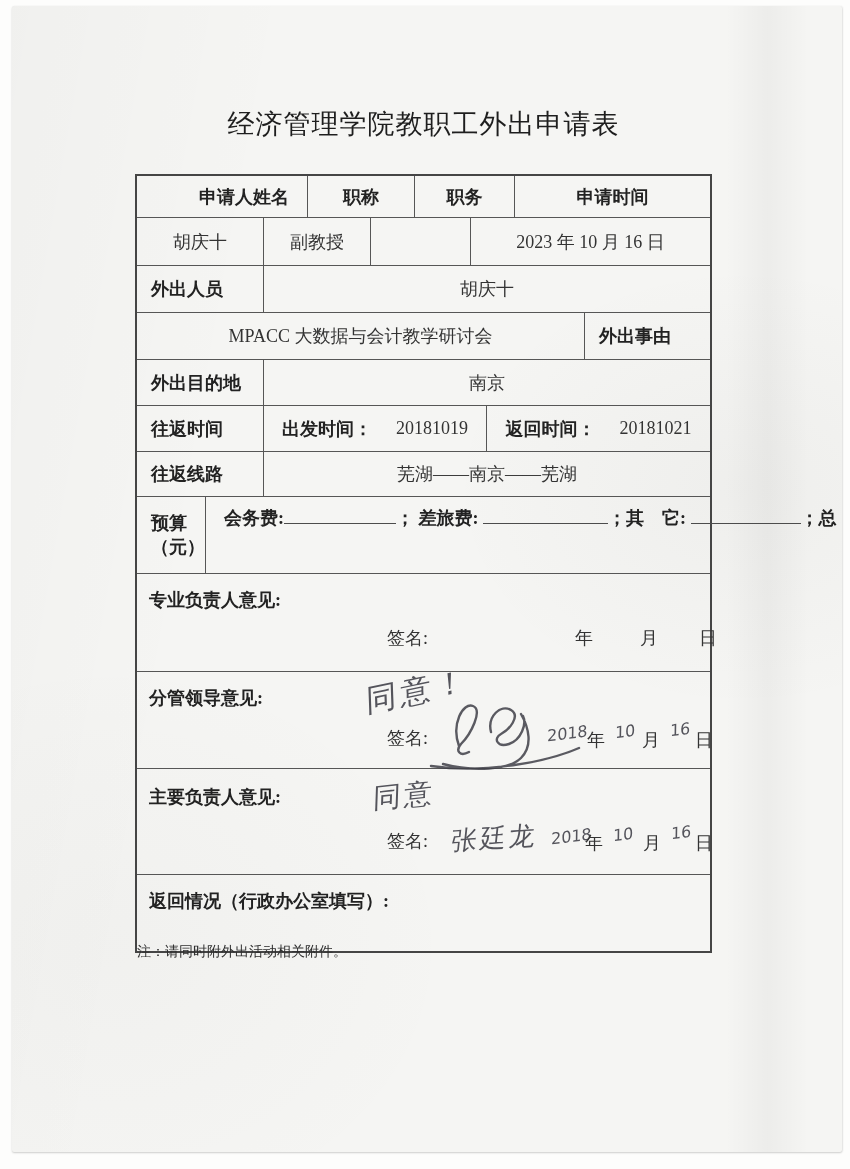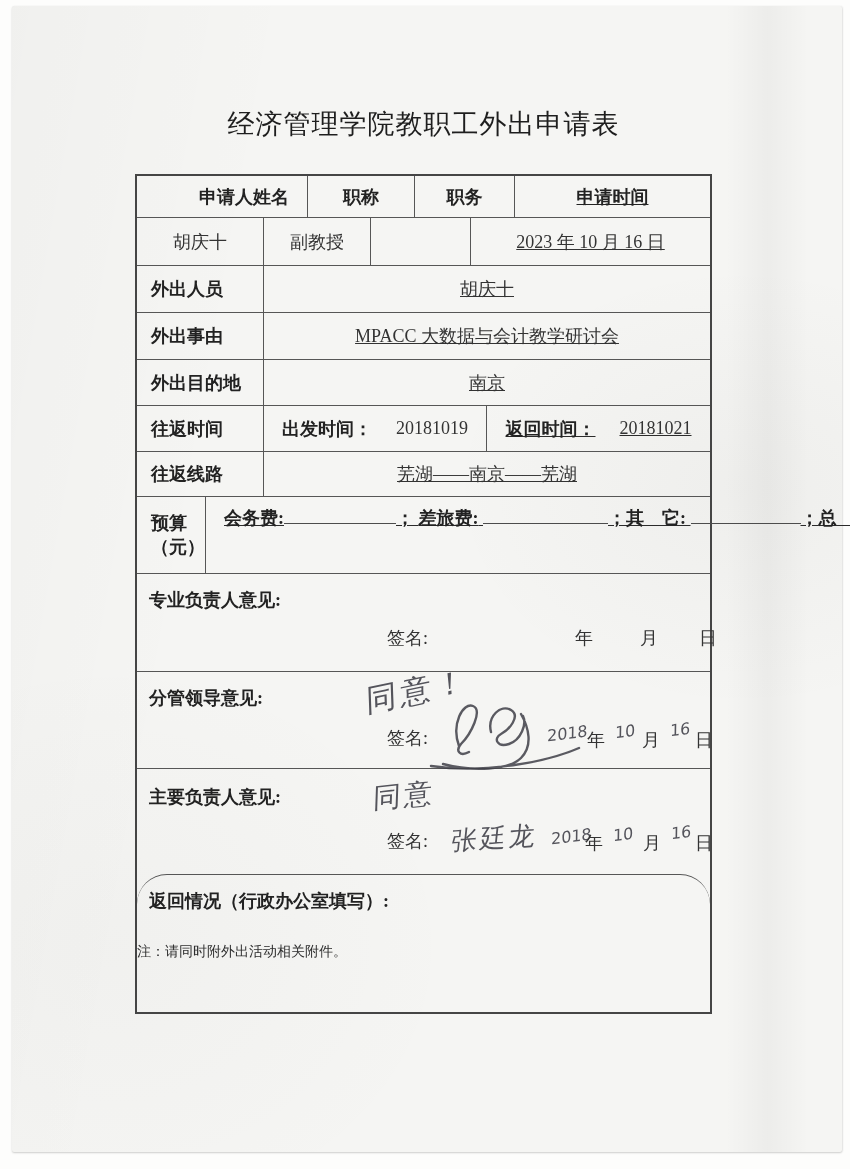--- a/index.html
+++ b/index.html
@@ -27,24 +27,24 @@
     border:2px solid #454545; color:#2b2b2b; font-size:18px;
   }
   .row { display:flex; border-top:1px solid #565656; }
   .row:first-child { border-top:none;padding-left:44px; }
   .cell { border-left:1px solid #565656; display:flex; align-items:center;
           justify-content:center; text-align:center; overflow:visible; }
   .cell:first-child { border-left:none; }
   .lbl { font-weight:700; color:#222; }
   .val { color:#333; }
   .c-name { width:126px; } .c-title { width:107px; } .c-duty { width:100px; }
-  .c-rest { flex:1;text-decoration:underline; } .c-label { width:126px; } .c-depart { width:223px; }
+  .c-rest { flex:1; } .c-label { width:126px; } .c-depart { width:223px; }
   .h41{height:41px;} .h48{height:48px;} .h47{height:47px;justify-content:flex-end;} .h46{height:46px;}
   .h45{height:45px;} .h77{height:77px;} .h98{height:98px;text-align:center;} .h97{height:97px;}
-  .h106{height:106px;} .h109{height:138px;border-radius:30px;}
+  .h106{height:106px;} .h109{height:77px;}
   .left-pad { justify-content:flex-start; text-align:left; padding-left:14px; }
   .sched { gap:24px; }
   .budget-cell { flex-direction:row; align-items:flex-start; justify-content:center;
                  padding:4px 10px 2px 18px; line-height:34px; }
   .budget-line { white-space:nowrap; }
   .blank { display:inline-block; border-bottom:1.5px solid #4c4c4c; height:16px;
            vertical-align:baseline; }
   .w112{width:112px;} .w125{width:125px;} .w110{width:110px;} .w128{width:128px;}
   .op-cell { position:relative; display:block; width:100%; }
   .op-label { position:absolute; left:12px; top:14px; font-weight:700; color:#222; }
@@ -80,22 +80,22 @@
         <div class="cell c-duty val"></div>
         <div class="cell c-rest val">2023 年 10 月 16 日</div>
       </div>
 
       <div class="row h47">
         <div class="cell c-label lbl left-pad">外出人员</div>
         <div class="cell c-rest val">胡庆十</div>
       </div>
 
       <div class="row h47">
+        <div class="cell c-rest val">MPACC 大数据与会计教学研讨会</div>
         <div class="cell c-label lbl left-pad">外出事由</div>
-        <div class="cell c-rest val">MPACC 大数据与会计教学研讨会</div>
       </div>
 
       <div class="row h46">
         <div class="cell c-label lbl left-pad">外出目的地</div>
         <div class="cell c-rest val">南京</div>
       </div>
 
       <div class="row h46">
         <div class="cell c-label lbl left-pad">往返时间</div>
         <div class="cell c-depart sched">

